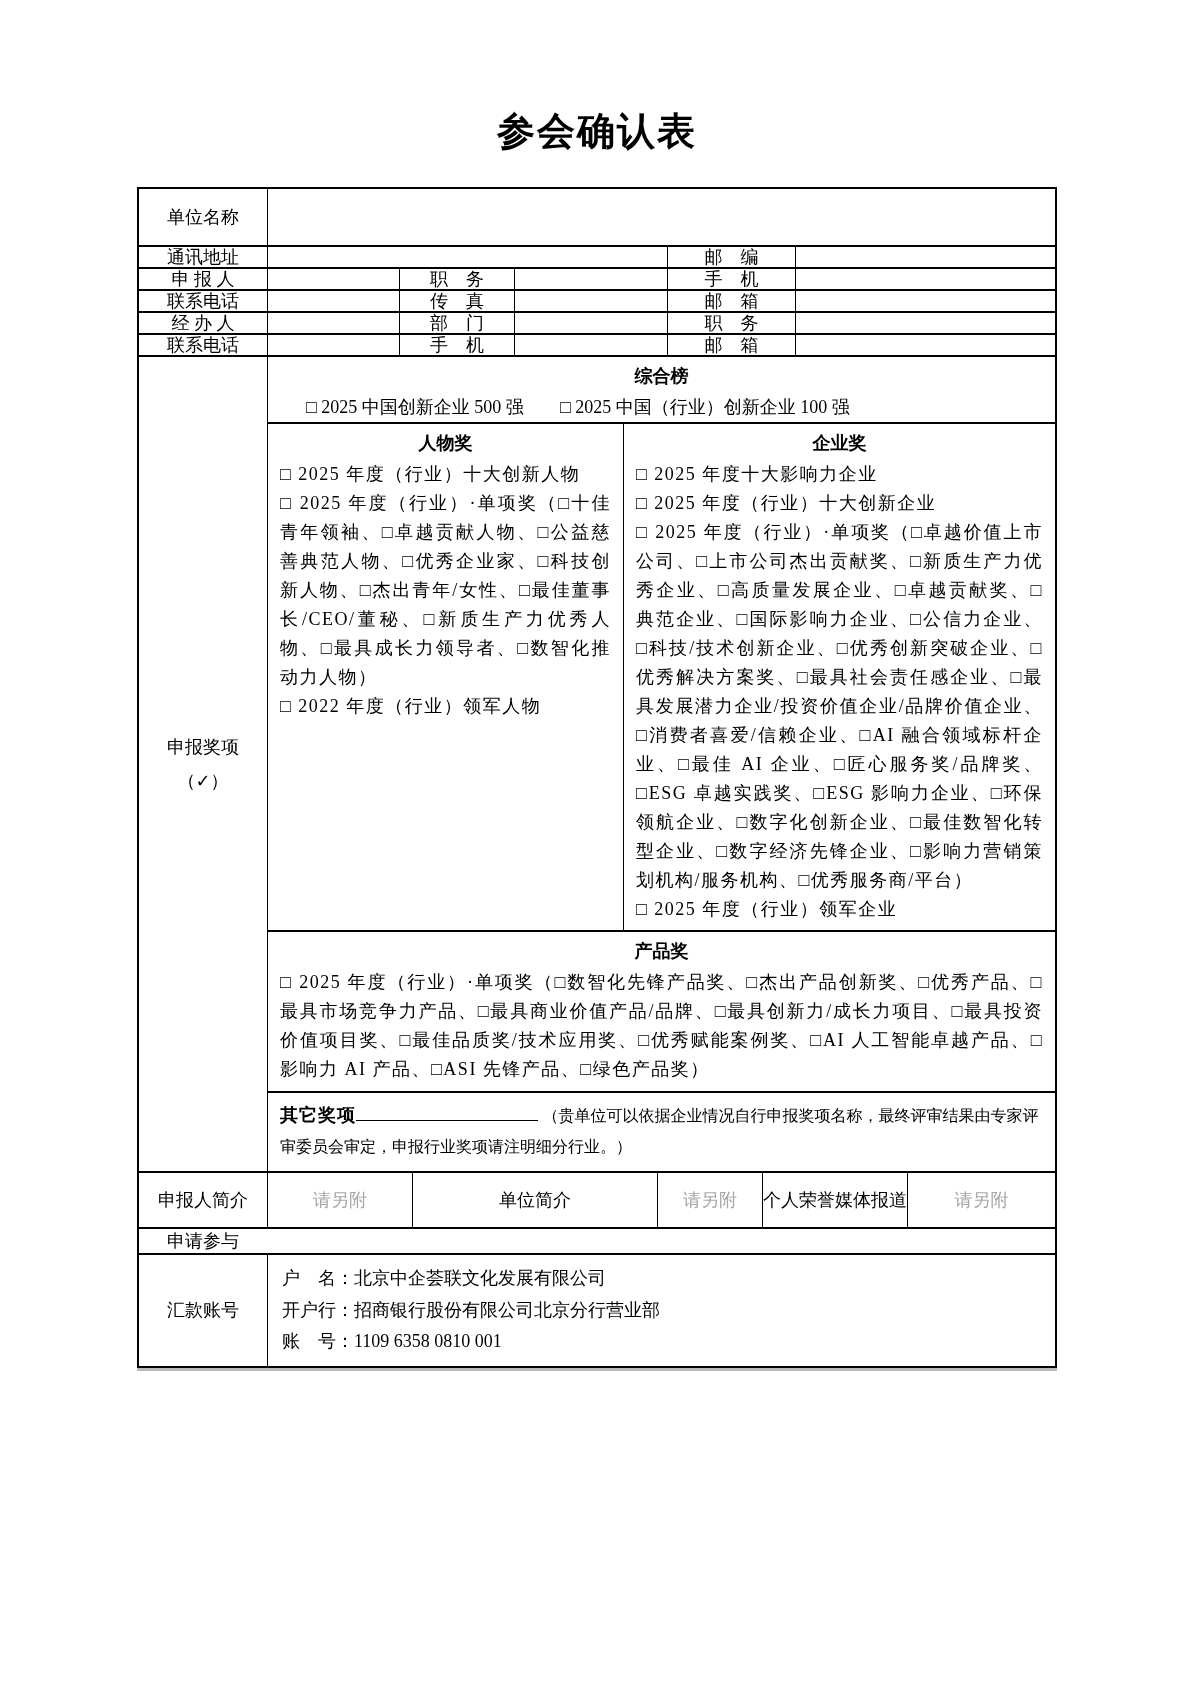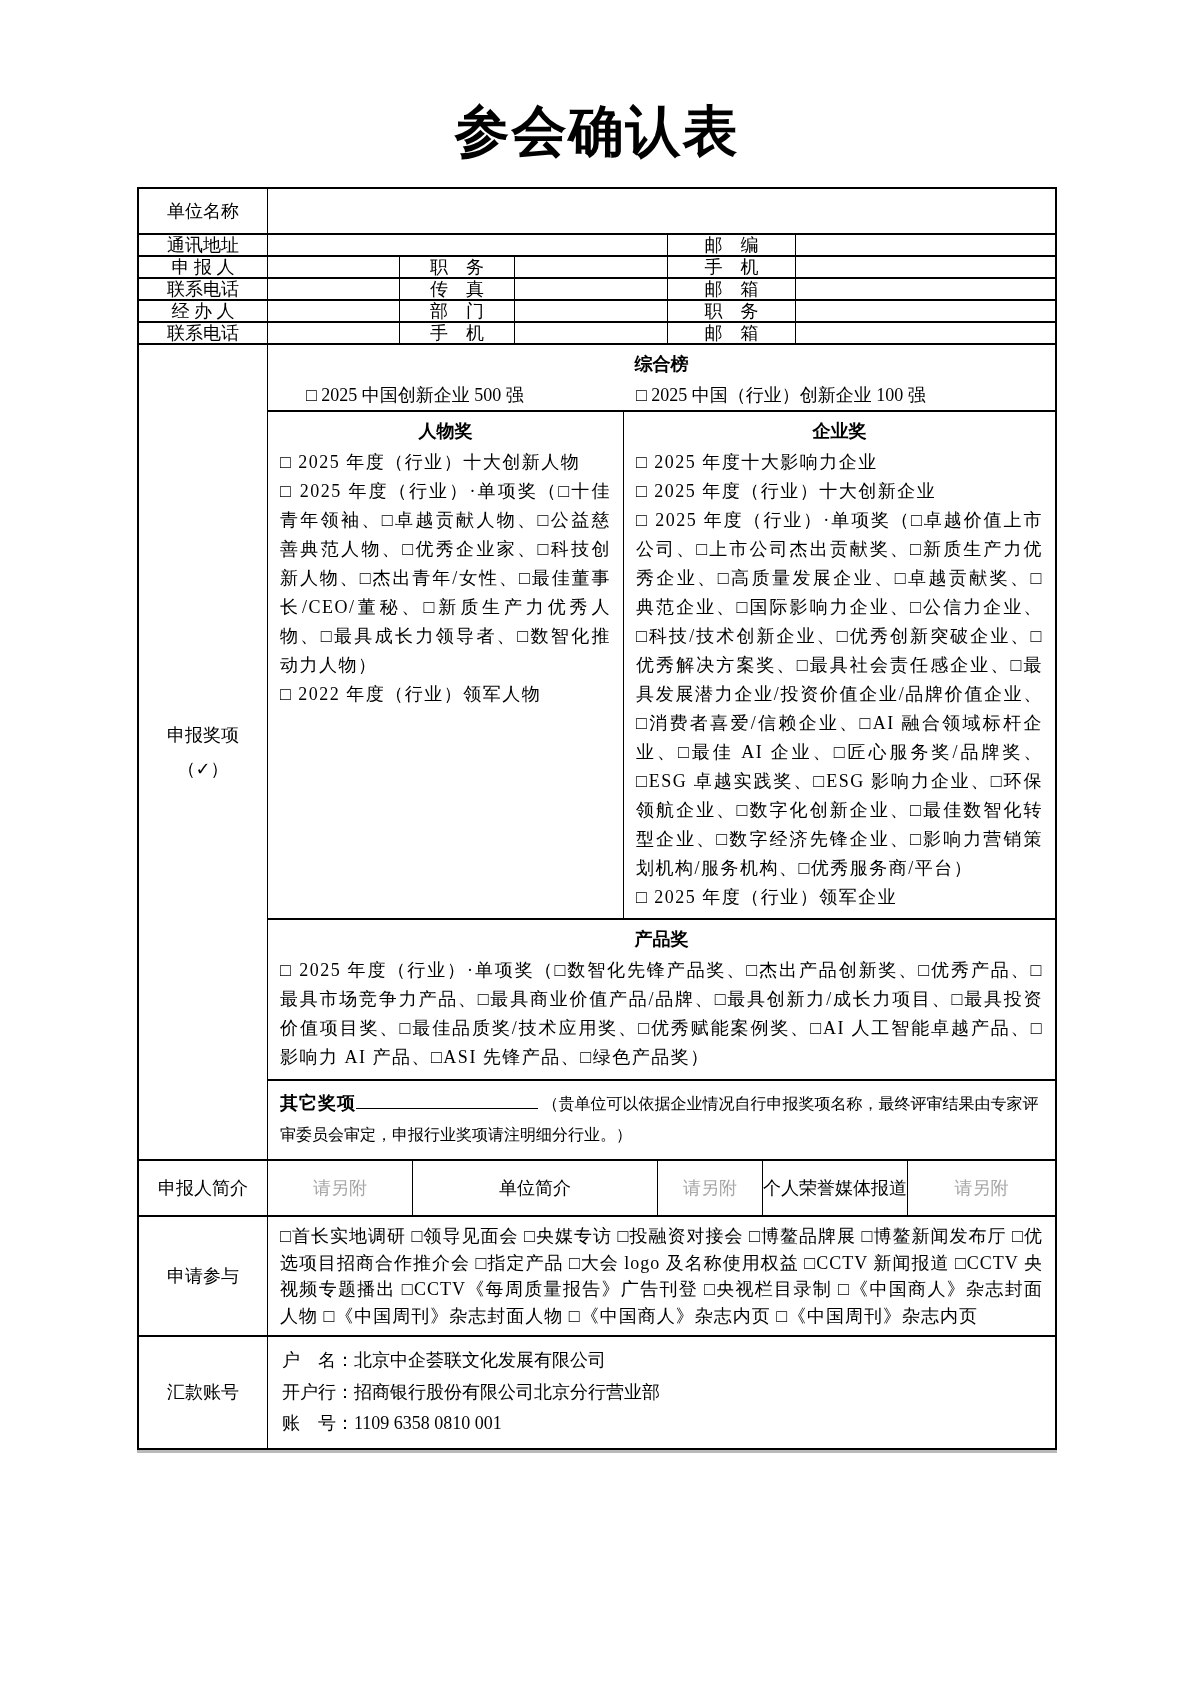--- a/index.html
+++ b/index.html
@@ -5,42 +5,42 @@
   * { margin:0; padding:0; box-sizing:border-box; }
   html,body { background:#ffffff; }
   body {
     width:1190px; height:1683px;
     font-family:"Liberation Serif","DejaVu Serif",serif;
     color:#000; overflow:hidden; position:relative;
   }
   .page { width:920px; margin-left:137px; padding-top:106px; }
   .doc-title {
     text-align:center; font-family:"Liberation Sans","DejaVu Sans",sans-serif;
-    font-weight:bold; font-size:55px; line-height:50px; letter-spacing:2px;
+    font-weight:bold; font-size:38px; line-height:50px; letter-spacing:2px;
     margin-bottom:31px;
   }
   .tbl { border:2px solid #000; box-shadow:0 3px 0 rgba(128,128,128,.55); font-size:18px; }
   .row { display:flex; border-top:2px solid #000; align-items:stretch; }
   .row:first-child { border-top:none; }
   .cell { border-left:1px solid #000; display:flex; align-items:center; }
   .cell:first-child { border-left:none; }
   .lab { justify-content:center; text-align:center; }
-  .h44 { height:44px; } .h39 { height:22px; }
+  .h44 { height:56px; } .h39 { height:22px; }
   
   .w-label { width:128px; } .w-v1 { width:132px; } .w-l2 { width:115px; }
   .w-v2 { width:153px; } .w-l3 { width:128px; }
   .w-wide { width:400px; } .w-rest { flex:1; }
   
   .awards-label { width:128px; border-left:none; display:flex; flex-direction:column;
                   justify-content:center; align-items:center; line-height:34px; }
   .awards-body { flex:1; border-left:1px solid #000; display:flex; flex-direction:column; }
   .sec-head { text-align:center; font-weight:bold; line-height:33px; padding-top:3px; }
   .composite-items { display:flex; line-height:29px; padding-bottom:0; }
   .composite-items .opt1 { margin-left:38px; }
-  .composite-items .opt2 { margin-left:112px; }
+  .composite-items .opt2 { margin-left:36px; }
   .cols { display:flex; border-top:2px solid #000; flex:1; }
   .col-person { width:355px; }
   .col-enterprise { flex:1; border-left:1px solid #000; }
   .award-col { padding:0 12px 6px 12px; }
   .award-col p { line-height:29px; letter-spacing:1.5px; text-align:justify; }
   .sec-product { border-top:2px solid #000; padding:0 12px 7px 12px; }
   .sec-product p { line-height:29px; letter-spacing:1.5px; text-align:justify; }
   .sec-other { border-top:2px solid #000; padding:7px 12px 9px 12px; line-height:31px; }
   .sec-other .other-label { font-weight:bold; letter-spacing:1px; }
   .blank-line { display:inline-block; width:182px; border-bottom:1.6px solid #000; height:20px; }
@@ -161,23 +161,20 @@
       <div class="cell gray p-a2">请另附</div>
       <div class="cell lab p-honor">
         <span>个人荣誉</span>
         <span>媒体报道</span>
       </div>
       <div class="cell gray p-a3">请另附</div>
     </div>
 
     <div class="row">
       <div class="cell lab w-label">申请参与</div>
-      <div class="bigcell centered-v">
-        <p>□首长实地调研 □领导见面会 □央媒专访 □投融资对接会 □博鳌品牌展 □博鳌新闻发布厅 □优选项目招商合作推介会 □指定产品 □大会 logo 及名称使用权益 □CCTV 新闻报道 □CCTV 央视频专题播出 □CCTV《每周质量报告》广告刊登 □央视栏目录制 □《中国商人》杂志封面人物 □《中国周刊》杂志封面人物 □《中国商人》杂志内页 □《中国周刊》杂志内页</p>
-      </div>
     </div>
 
     <div class="row">
       <div class="cell lab w-label">汇款账号</div>
       <div class="bigcell pay-lines">
         <div>户　名：北京中企荟联文化发展有限公司</div>
         <div>开户行：招商银行股份有限公司北京分行营业部</div>
         <div>账　号：1109 6358 0810 001</div>
       </div>
     </div>

